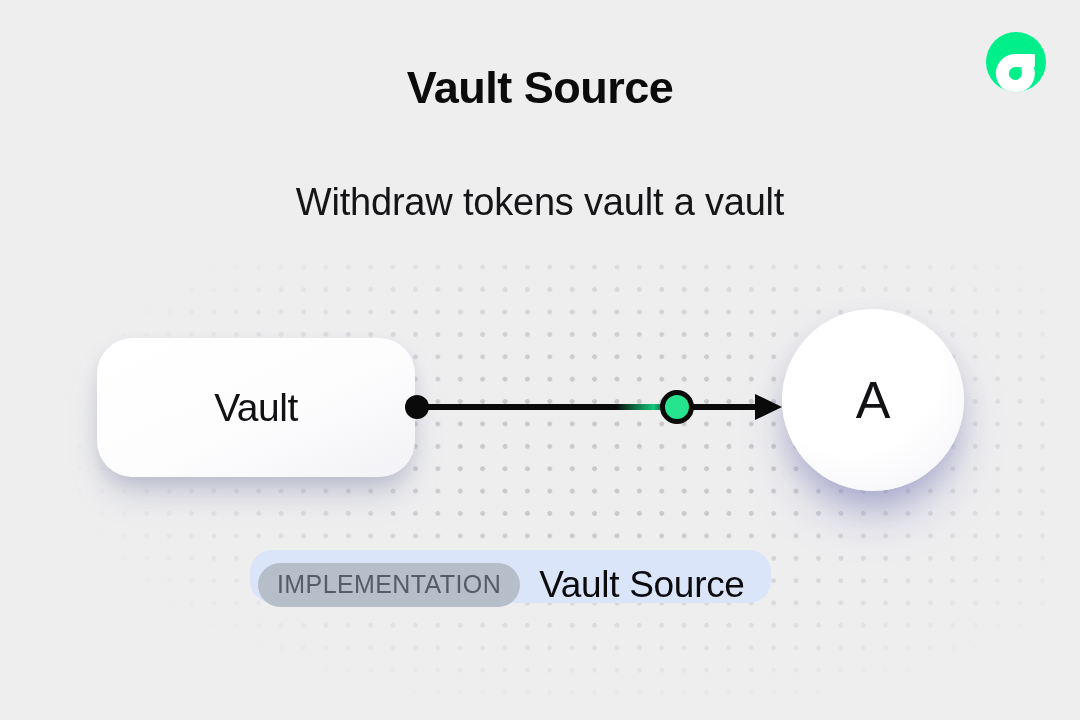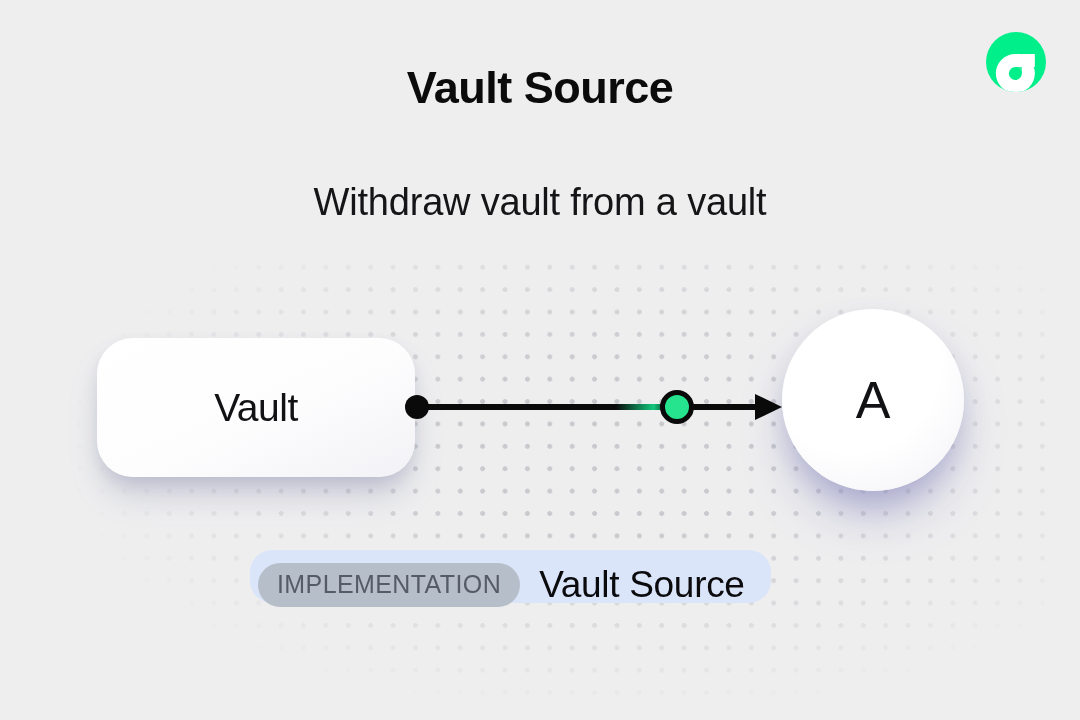--- a/index.html
+++ b/index.html
@@ -121,21 +121,21 @@
         <circle cx="48.9" cy="69.2" r="32.5" fill="#ffffff"></circle>
         <rect x="48.9" y="36.7" width="10.8" height="21.7" fill="#ffffff"></rect>
         <rect x="59.7" y="36.7" width="21.7" height="21.7" fill="#ffffff"></rect>
         <rect x="48.9" y="58.3" width="10.8" height="10.9" fill="#35F09F"></rect>
         <circle cx="48.9" cy="69.2" r="10.8" fill="#00EF8B"></circle>
       </g>
     </svg>
   </div>
 
   <h1 class="title">Vault Source</h1>
-  <div class="subtitle">Withdraw vault from a vault</div>
+  <div class="subtitle">Withdraw tokens vault a vault</div>
 
   <div class="dots"></div>
 
   <div class="vault-node">
     <span>Vault</span>
   </div>
   <div class="account-node">
     <span>A</span>
   </div>
 

